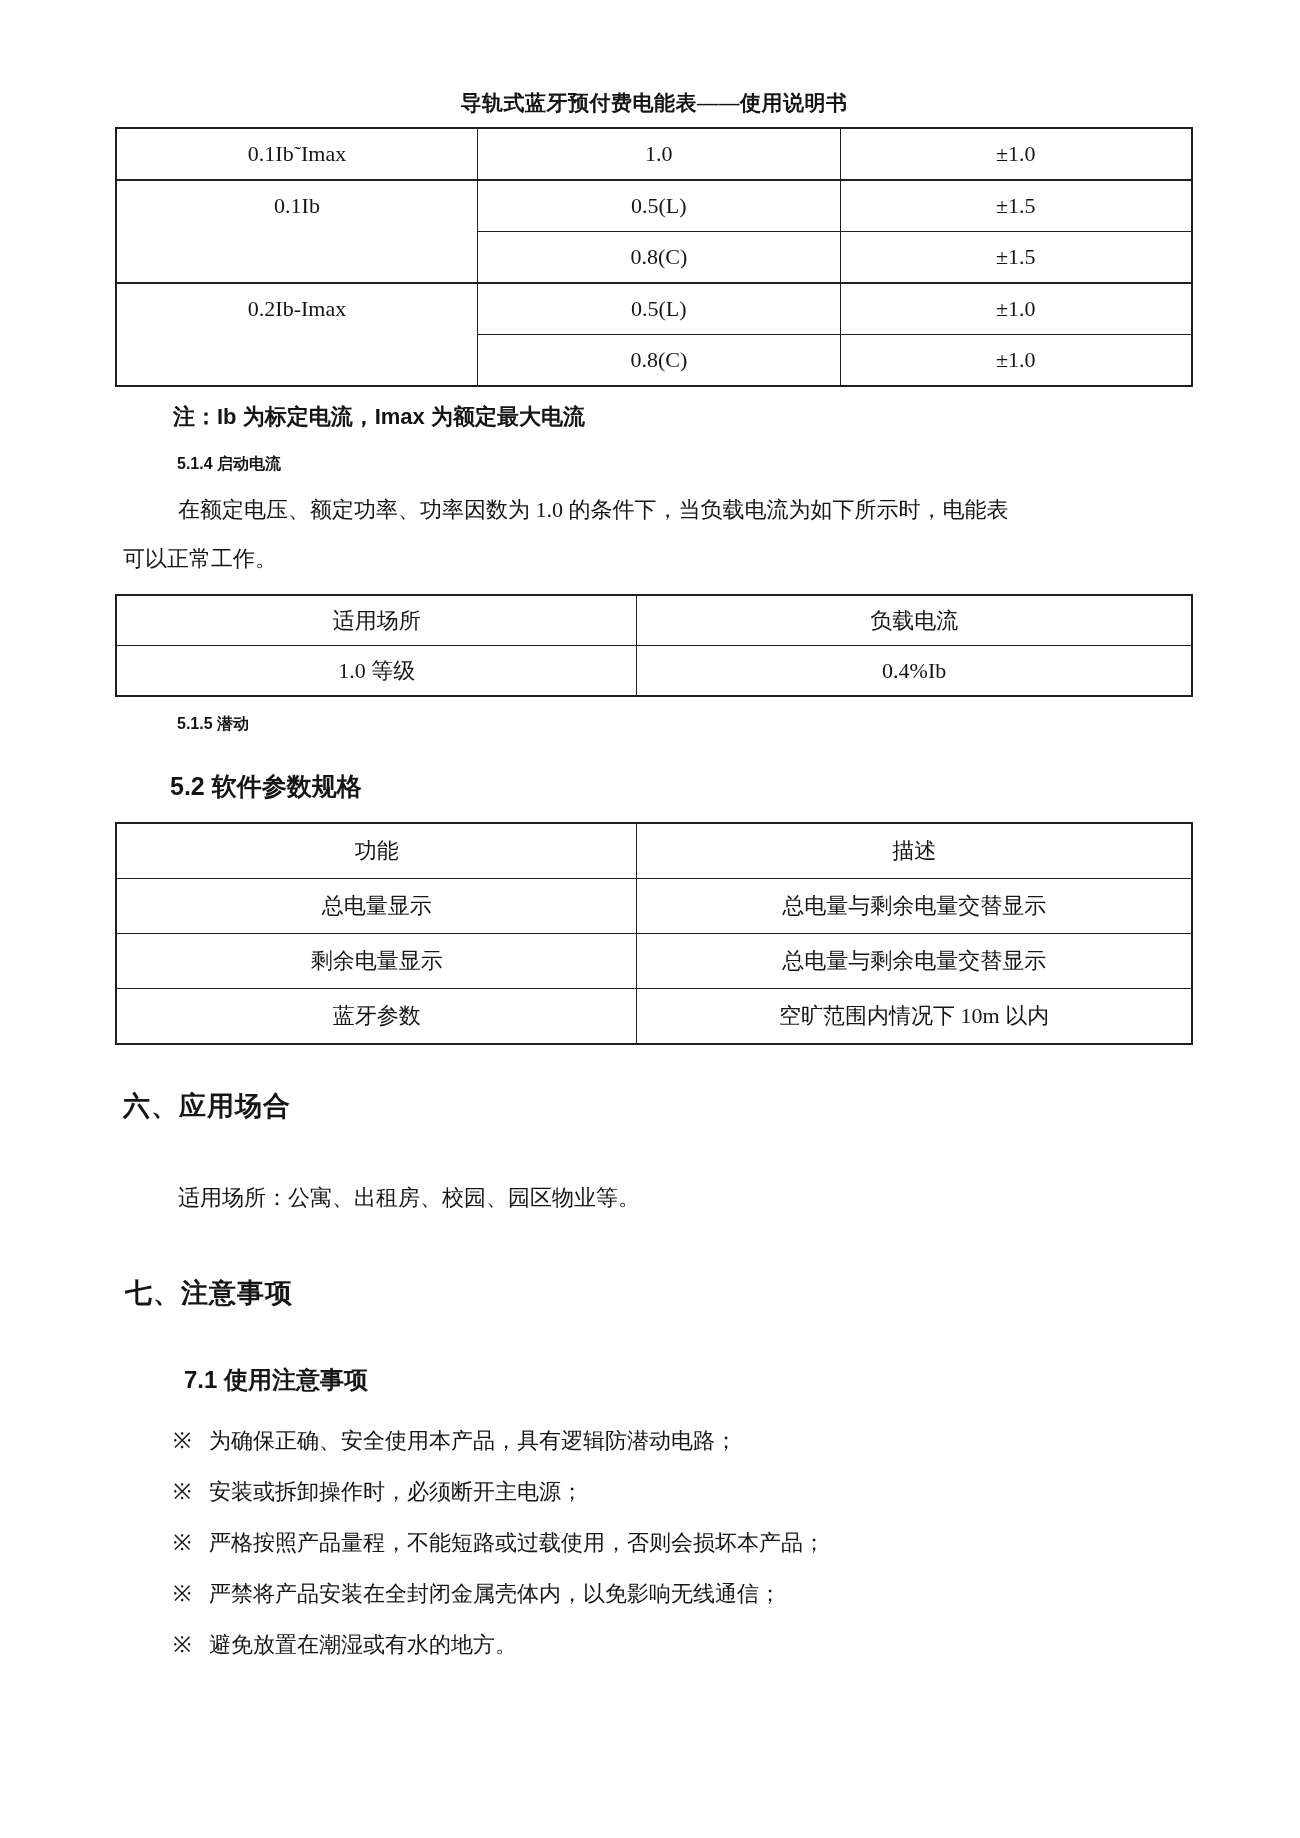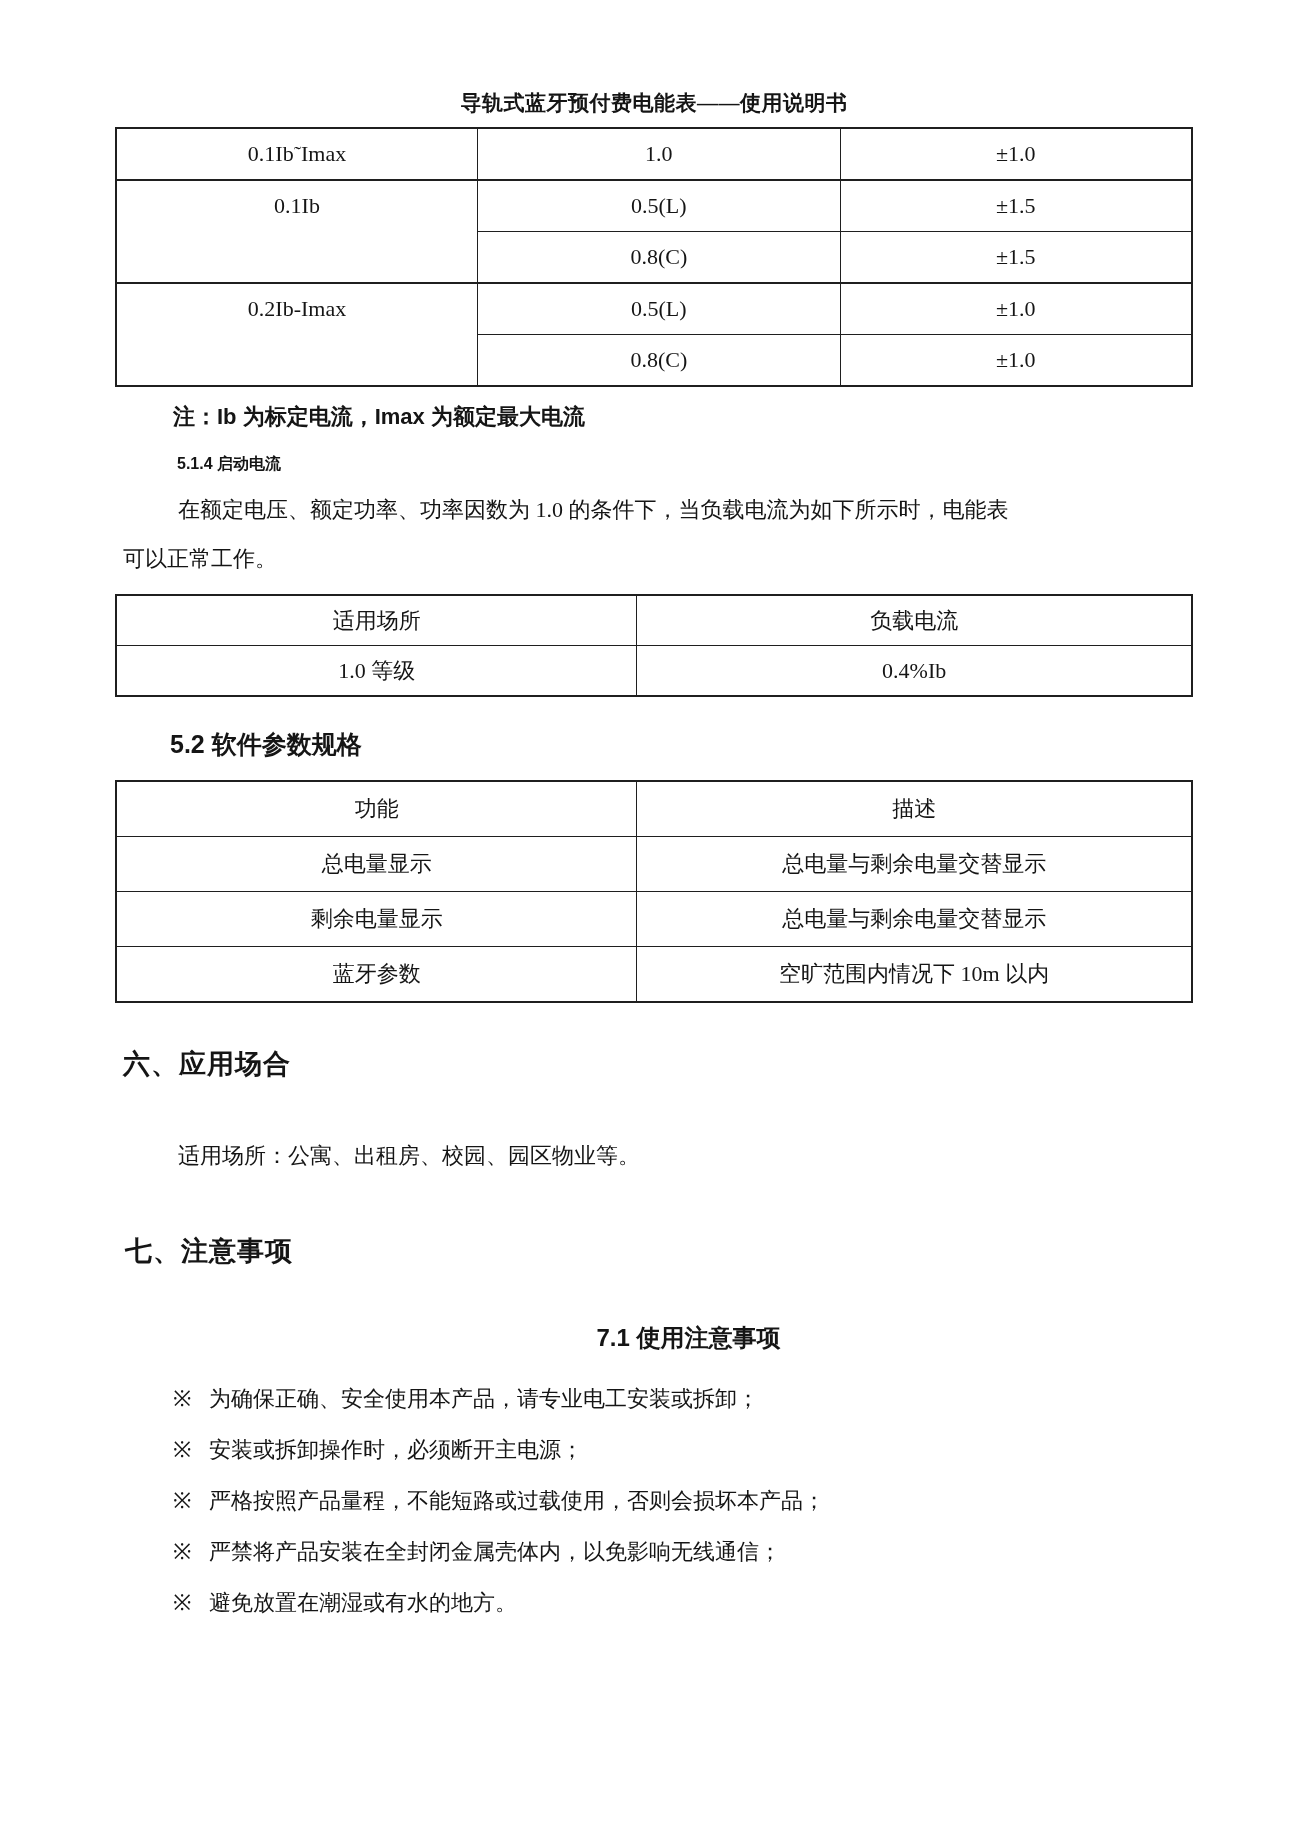--- a/index.html
+++ b/index.html
@@ -56,21 +56,20 @@
     font-size:27px;font-weight:bold;line-height:40px;
     font-family:"Liberation Serif","DejaVu Serif",serif;
     letter-spacing:1px;
   }
   .h-6{margin:41px 0 0 8px;}
   .body-6{margin:57px 0 0 63px;font-size:22px;line-height:30px;}
   .h-7{margin:60px 0 0 10px;}
   .h-71{
     margin:50px 0 0 69px;font-size:24px;font-weight:bold;line-height:34px;
     font-family:"Liberation Sans","DejaVu Sans",sans-serif;
-    text-align:center;
   }
 
   .notes{margin:29px 0 0 58px;}
   .note-item{display:flex;align-items:flex-start;font-size:22px;line-height:30px;}
   .note-item + .note-item{margin-top:21px;}
   .note-item .marker{width:22px;flex:0 0 auto;}
   .note-item .txt{margin-left:14px;}
 </style>
 </head>
 <body>
@@ -131,20 +130,21 @@
         <td>适用场所</td>
         <td>负载电流</td>
       </tr>
       <tr>
         <td>1.0 等级</td>
         <td>0.4%Ib</td>
       </tr>
     </tbody>
   </table>
 
+  <div class="h-sub h-515">5.1.5 潜动</div>
 
   <div class="h-52">5.2 软件参数规格</div>
 
   <table class="t3">
     <colgroup>
         <col style="width:48.4%">
         <col style="width:51.6%">
       </colgroup>
     <tbody>
       <tr>
@@ -169,21 +169,21 @@
   <div class="h-big h-6">六、应用场合</div>
   <div class="body-6">适用场所：公寓、出租房、校园、园区物业等。</div>
 
   <div class="h-big h-7">七、注意事项</div>
 
   <div class="h-71">7.1 使用注意事项</div>
 
   <div class="notes">
     <div class="note-item">
       <span class="marker">※</span>
-      <span class="txt">为确保正确、安全使用本产品，请专业电工安装或拆卸；</span>
+      <span class="txt">为确保正确、安全使用本产品，具有逻辑防潜动电路；</span>
     </div>
     <div class="note-item">
       <span class="marker">※</span>
       <span class="txt">安装或拆卸操作时，必须断开主电源；</span>
     </div>
     <div class="note-item">
       <span class="marker">※</span>
       <span class="txt">严格按照产品量程，不能短路或过载使用，否则会损坏本产品；</span>
     </div>
     <div class="note-item">

